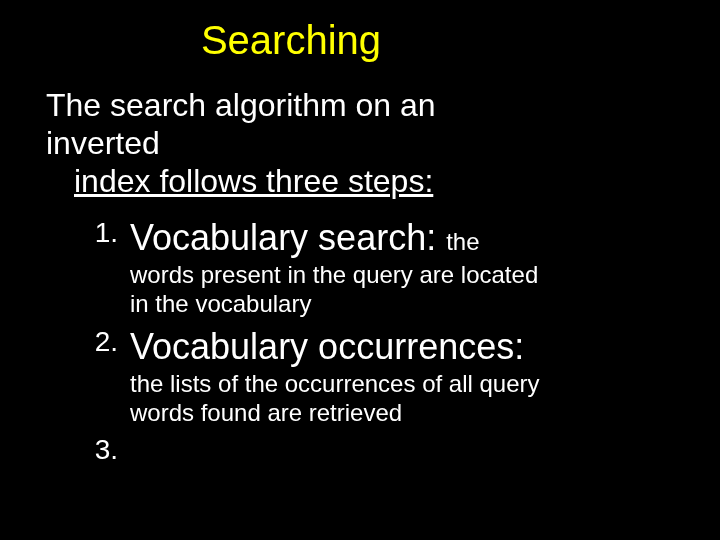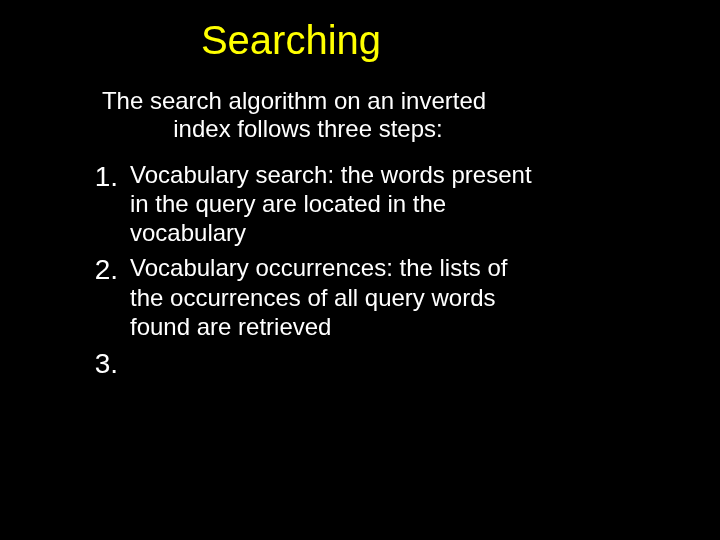--- a/index.html
+++ b/index.html
@@ -21,29 +21,29 @@
   .title {
     color: #ffff00;
     font-size: 40px;
     text-align: center;
     padding-top: 18px;
     padding-bottom: 24px;
     font-weight: normal;
   }
   .intro {
     color: #ffffff;
-    font-size: 24px;
+    font-size: 32px;
     line-height: 1.18;
     padding-left: 46px;
     padding-right: 40px;
-    text-align: center;
   }
   .intro-indent {
     display: block;
     padding-left: 28px;
+    text-decoration: underline;
   }
   .list {
     padding-left: 70px;
     padding-right: 36px;
     padding-top: 16px;
   }
   .list-item {
     display: flex;
     align-items: flex-start;
     padding-bottom: 6px;
@@ -54,21 +54,21 @@
     min-width: 48px;
     text-align: right;
     padding-right: 12px;
     line-height: 1.22;
   }
   .item-body {
     flex: 1;
     line-height: 1.22;
   }
   .term {
-    font-size: 24px;
+    font-size: 36px;
     color: #ffffff;
   }
   .desc {
     font-size: 24px;
     color: #ffffff;
   }
 </style>
 </head>
 <body>
 

